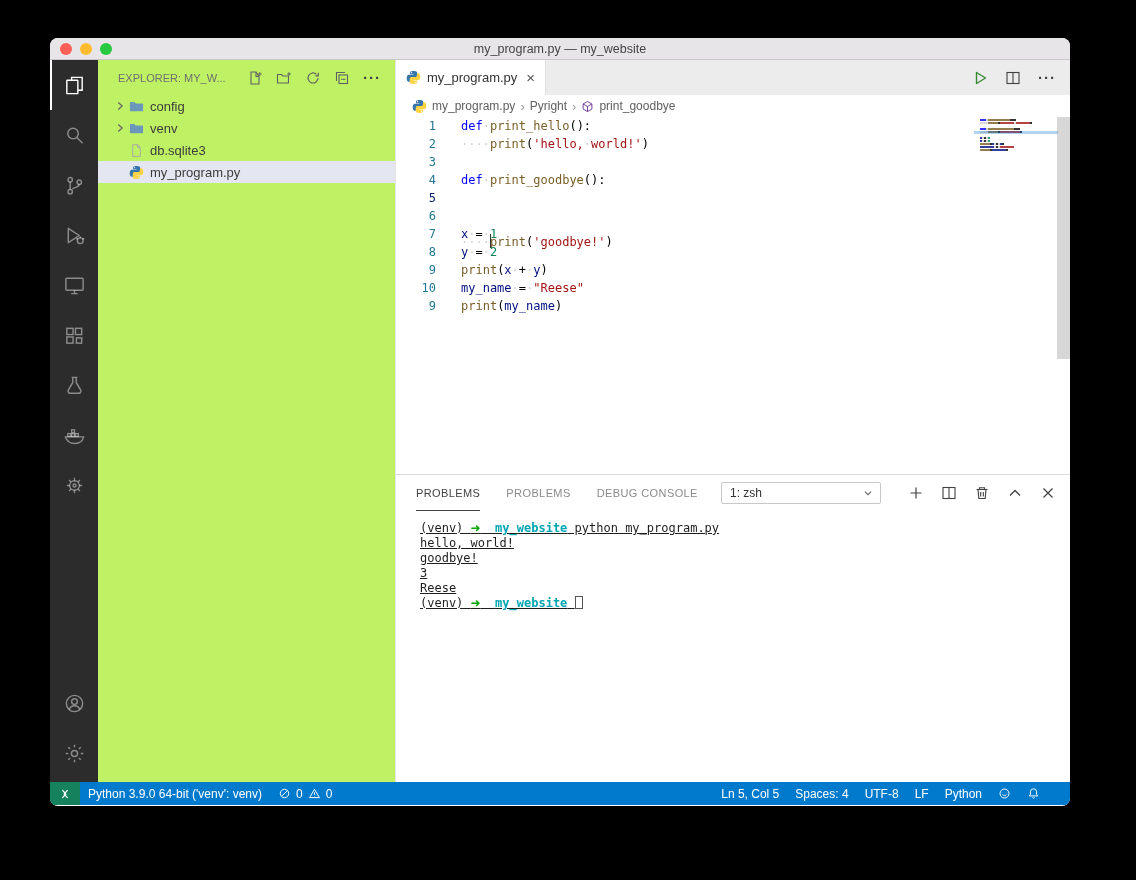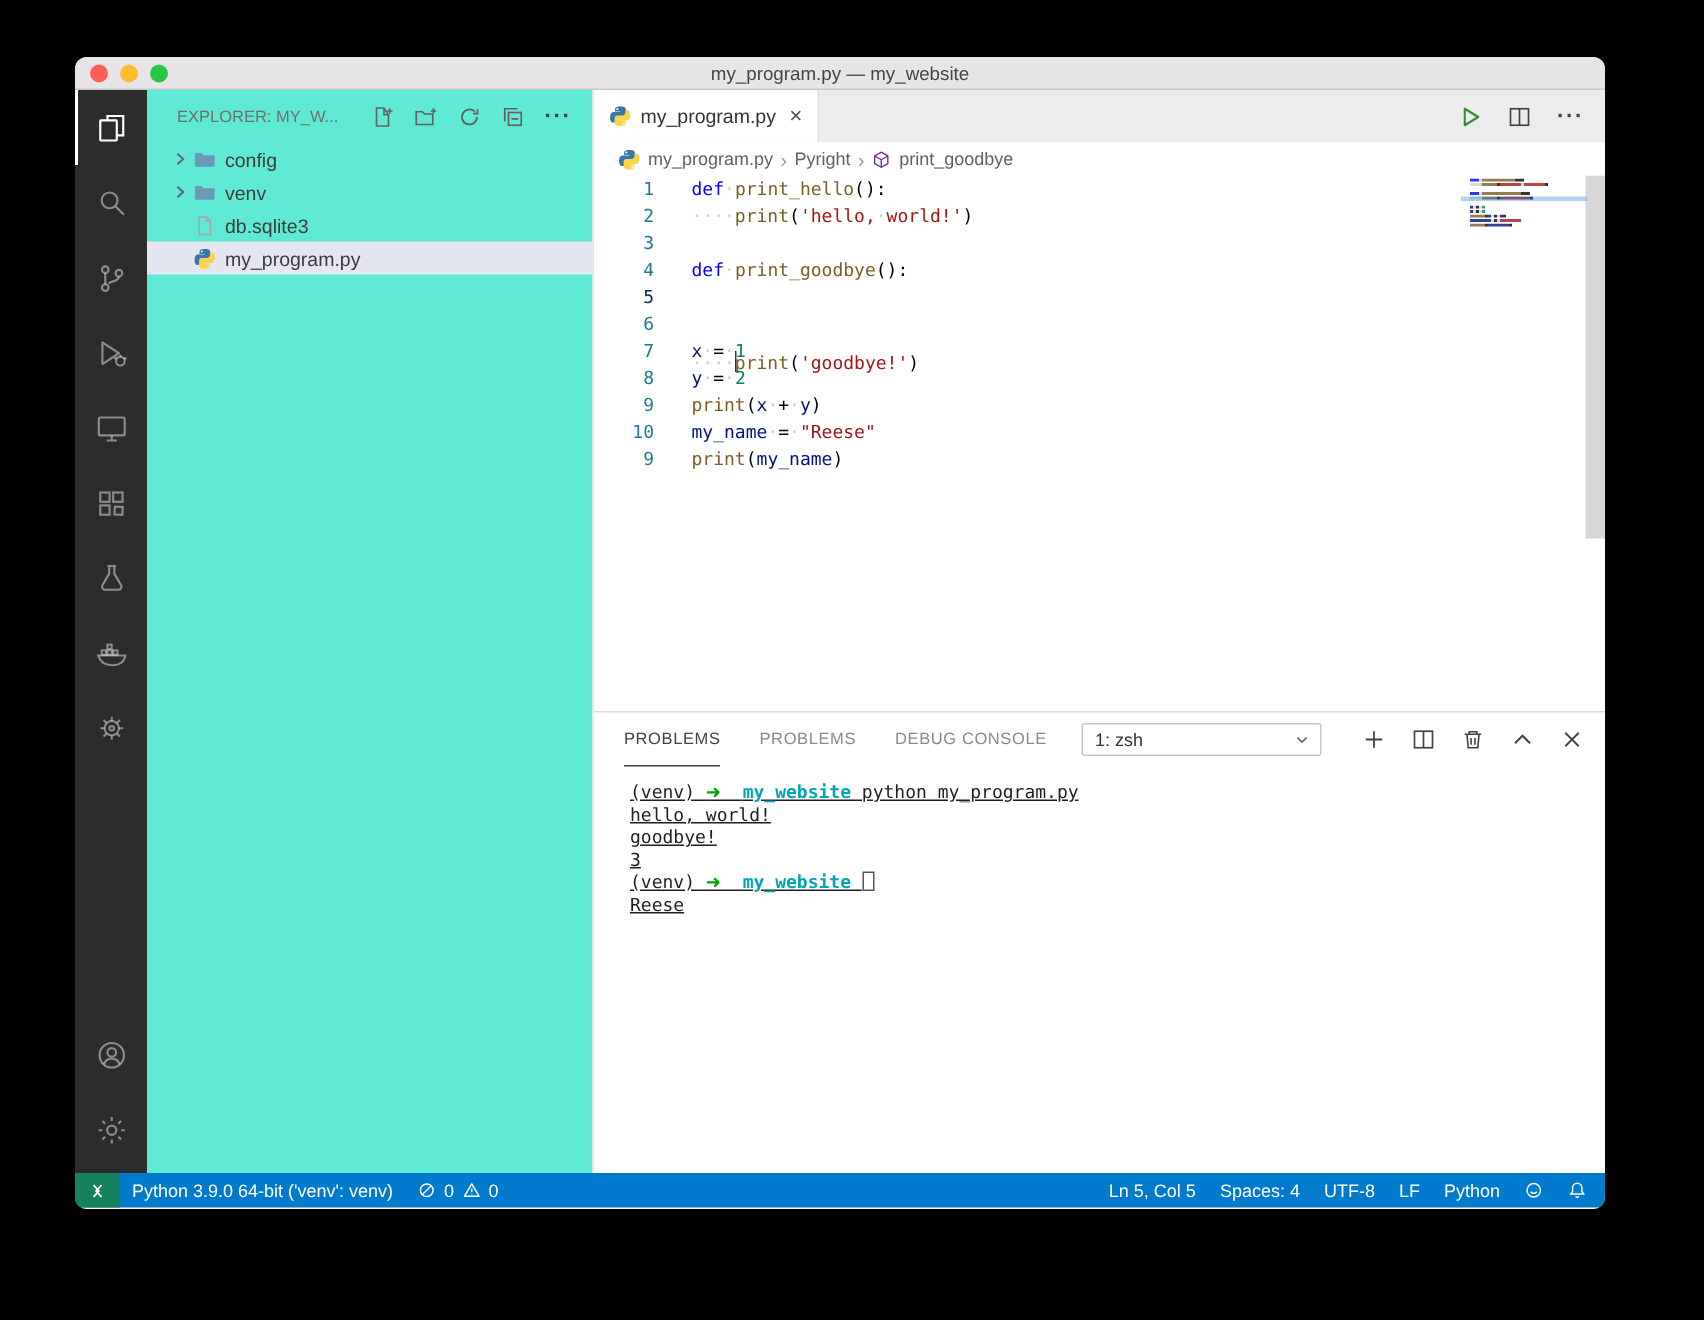--- a/index.html
+++ b/index.html
@@ -32,21 +32,21 @@
   .main { display:flex; height:722px; }
   
   .activitybar { width:48px; background:#2c2c2c; display:flex; flex-direction:column; flex:none; }
   .act-item { height:50px; display:flex; align-items:center; justify-content:center;
     color:rgba(255,255,255,.45); position:relative; cursor:pointer; }
   .act-item.active { color:#fff; }
   .act-item.active::before { content:""; position:absolute; left:0; top:0; bottom:0; width:2px; background:#fff; }
   .act-item svg { width:23px; height:23px; }
   .act-bottom { margin-top:auto; padding-bottom:4px; }
   
-  .sidebar { width:297px; background:#5eead4; display:flex; flex-direction:column; flex:none; }
+  .sidebar { width:297px; background:#bef264; display:flex; flex-direction:column; flex:none; }
   .sb-header { height:35px; display:flex; align-items:center; padding:0 14px 0 20px; flex:none; }
   .sb-title { font-size:11px; color:#6f6f6f; flex:1; white-space:nowrap; overflow:hidden; }
   .sb-actions { display:flex; gap:13px; align-items:center; color:#616161; }
   .sb-actions svg { width:16px; height:16px; display:block; }
   .tree { flex:1; }
   .tree-row { height:22px; display:flex; align-items:center; padding-left:14px;
     font-size:13px; color:#3c3c3c; cursor:pointer; }
   .tree-row.selected { background:#e4e6f1; }
   .tree-chevron { width:16px; height:16px; flex:none; display:flex; align-items:center; justify-content:center; color:#646464; }
   .tree-chevron svg { width:14px; height:14px; }
@@ -110,21 +110,21 @@
   .t-g { color:var(--term-green,#00a600); font-weight:bold; font-family:"DejaVu Sans","DejaVu Sans Mono",monospace; }
   .t-c { color:var(--term-cyan,#00a6b2); font-weight:bold; }
   .term-cursor { display:inline-block; width:8px; height:13px; border:1.2px solid #555; vertical-align:-2px; }
   
   .statusbar { height:23px; background:var(--statusbar,#007acc); display:flex; align-items:center;
     color:#fff; font-size:12px; flex:none; }
   .remote { width:30px; height:100%; background:var(--remote,#16825d); display:flex;
     align-items:center; justify-content:center; cursor:pointer; }
   .remote svg { width:14px; height:14px; }
   .sb-left { display:flex; align-items:center; height:100%; }
-  .sb-right { margin-left:auto; display:flex; align-items:flex-end; height:100%; padding-right:4px; }
+  .sb-right { margin-left:auto; display:flex; align-items:flex-end; height:100%; padding-right:22px; }
   .sbar-item { padding:0 8px; height:100%; display:flex; align-items:center; gap:5px; cursor:pointer; white-space:nowrap; }
   .sbar-item svg { width:13px; height:13px; display:block; }
 </style>
 </head>
 <body>
 
 <div class="window">
 
   <div class="titlebar">
     <div class="traffic">
@@ -425,22 +425,22 @@
                   <path d="M3.5 3.5l9 9M12.5 3.5l-9 9"></path>
                 </svg>
               </span>
           </div>
         </div>
         <div class="terminal">
             <div class="term-line"><span class="t-d">(venv) </span><span class="t-g">➜</span><span class="t-d">  </span><span class="t-c">my_website</span><span class="t-d"> python my_program.py</span></div>
             <div class="term-line"><span class="t-d">hello, world!</span></div>
             <div class="term-line"><span class="t-d">goodbye!</span></div>
             <div class="term-line"><span class="t-d">3</span></div>
+            <div class="term-line"><span class="t-d">Reese</span></div>
             <div class="term-line"><span class="t-d">(venv) </span><span class="t-g">➜</span><span class="t-d">  </span><span class="t-c">my_website</span><span class="t-d"> </span><span class="term-cursor"></span></div>
-            <div class="term-line"><span class="t-d">Reese</span></div>
           </div>
       </div>
     </div>
   </div>
 
   <div class="statusbar">
     <div class="sb-left">
       <div class="remote">
         <svg viewBox="0 0 16 16" fill="none" stroke="#fff" stroke-width="1.4">
             <path d="M5 3.5L9 8l-4 4.5"></path>

